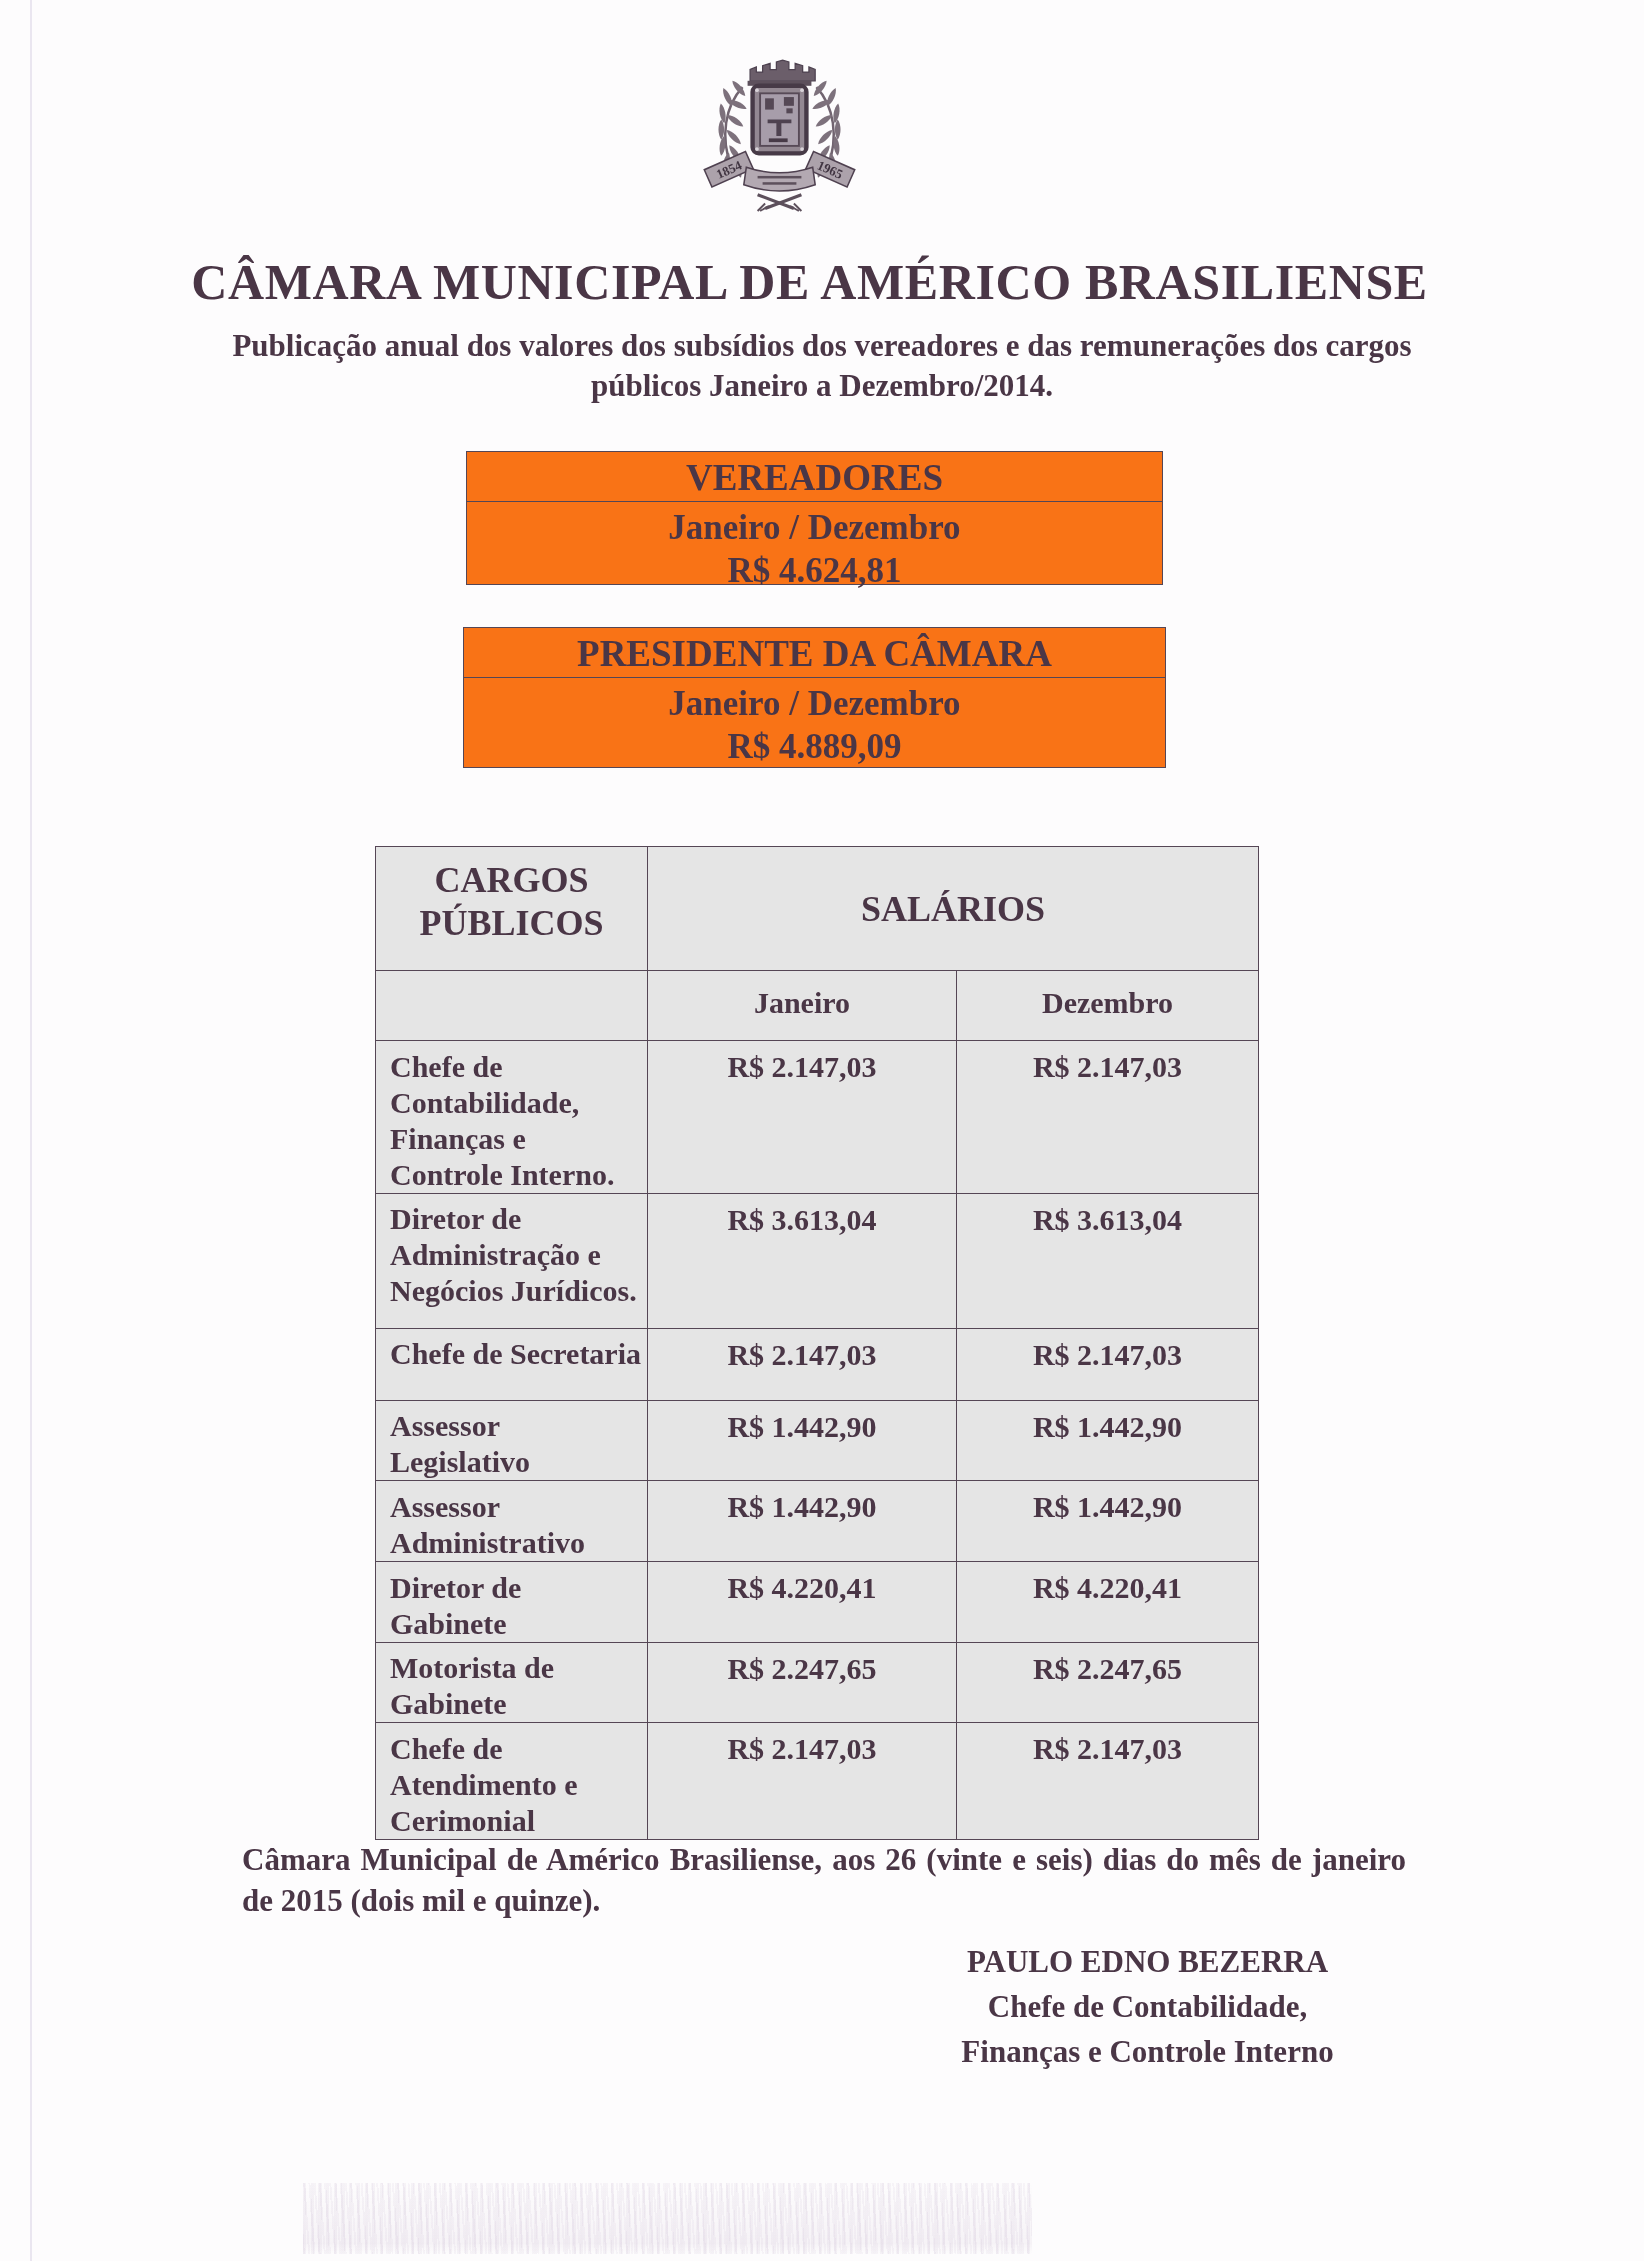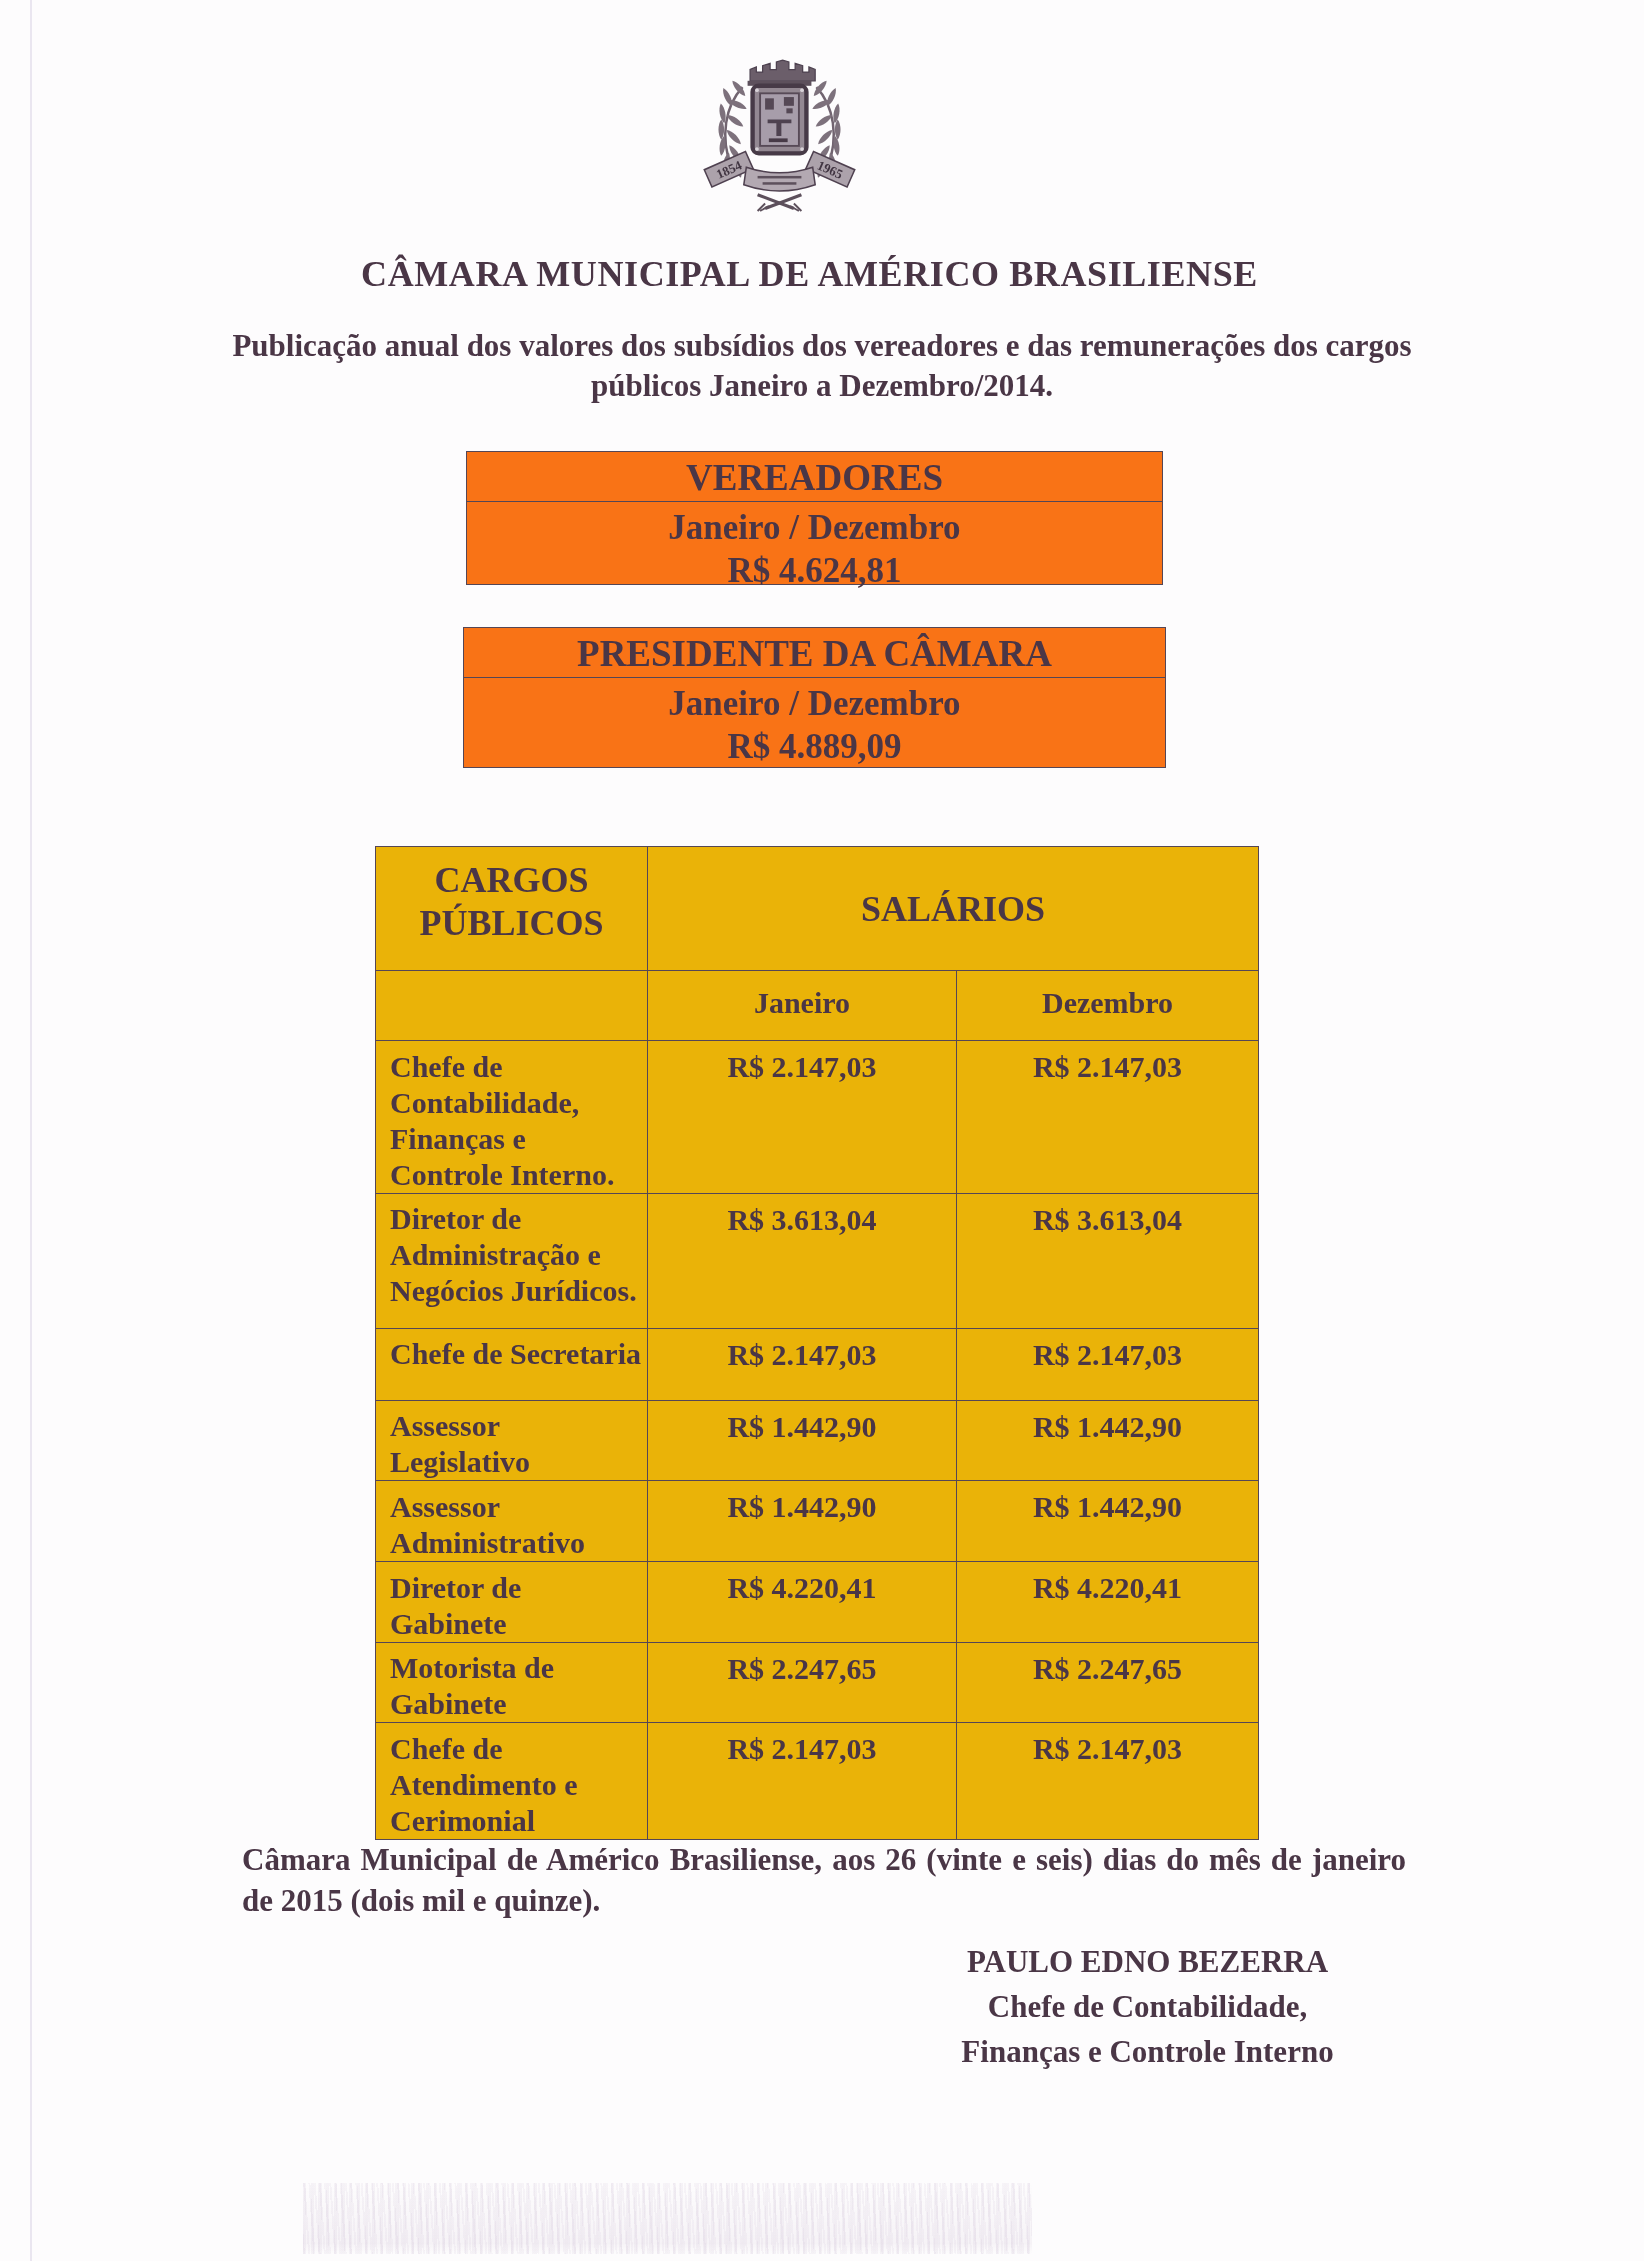--- a/index.html
+++ b/index.html
@@ -39,21 +39,21 @@
     position: absolute;
     left: 695px; top: 52px;
     width: 169px; height: 164px;
   }
   
   .doc-title {
     position: absolute;
     left: 13px; top: 253px;
     width: 1593px;
     text-align: center;
-    font-size: 36px;
+    font-size: 50px;
     letter-spacing: 0.6px;
   }
   .doc-subtitle {
     position: absolute;
     left: 229px; top: 326px;
     width: 1186px;
     text-align: center;
     font-size: 31px;
     line-height: 40px;
   }
@@ -77,21 +77,21 @@
     line-height: 43px;
     padding-top: 3.9px;
   }
   
   .salary-table {
     position: absolute;
     left: 375px; top: 846px;
     width: 884px;
     border-collapse: collapse;
     table-layout: fixed;
-    background: #eab308;
+    background: #e5e5e5;
   }
   .salary-table th, .salary-table td {
     border-left: 1.3px solid #554655;
     border-right: 1.3px solid #554655;
     border-top: 1.9px solid #554655;
     border-bottom: 1.9px solid #554655;
     font-weight: bold;
     color: #4a3646;
   }
   .salary-table { border: 1.9px solid #554655; }

